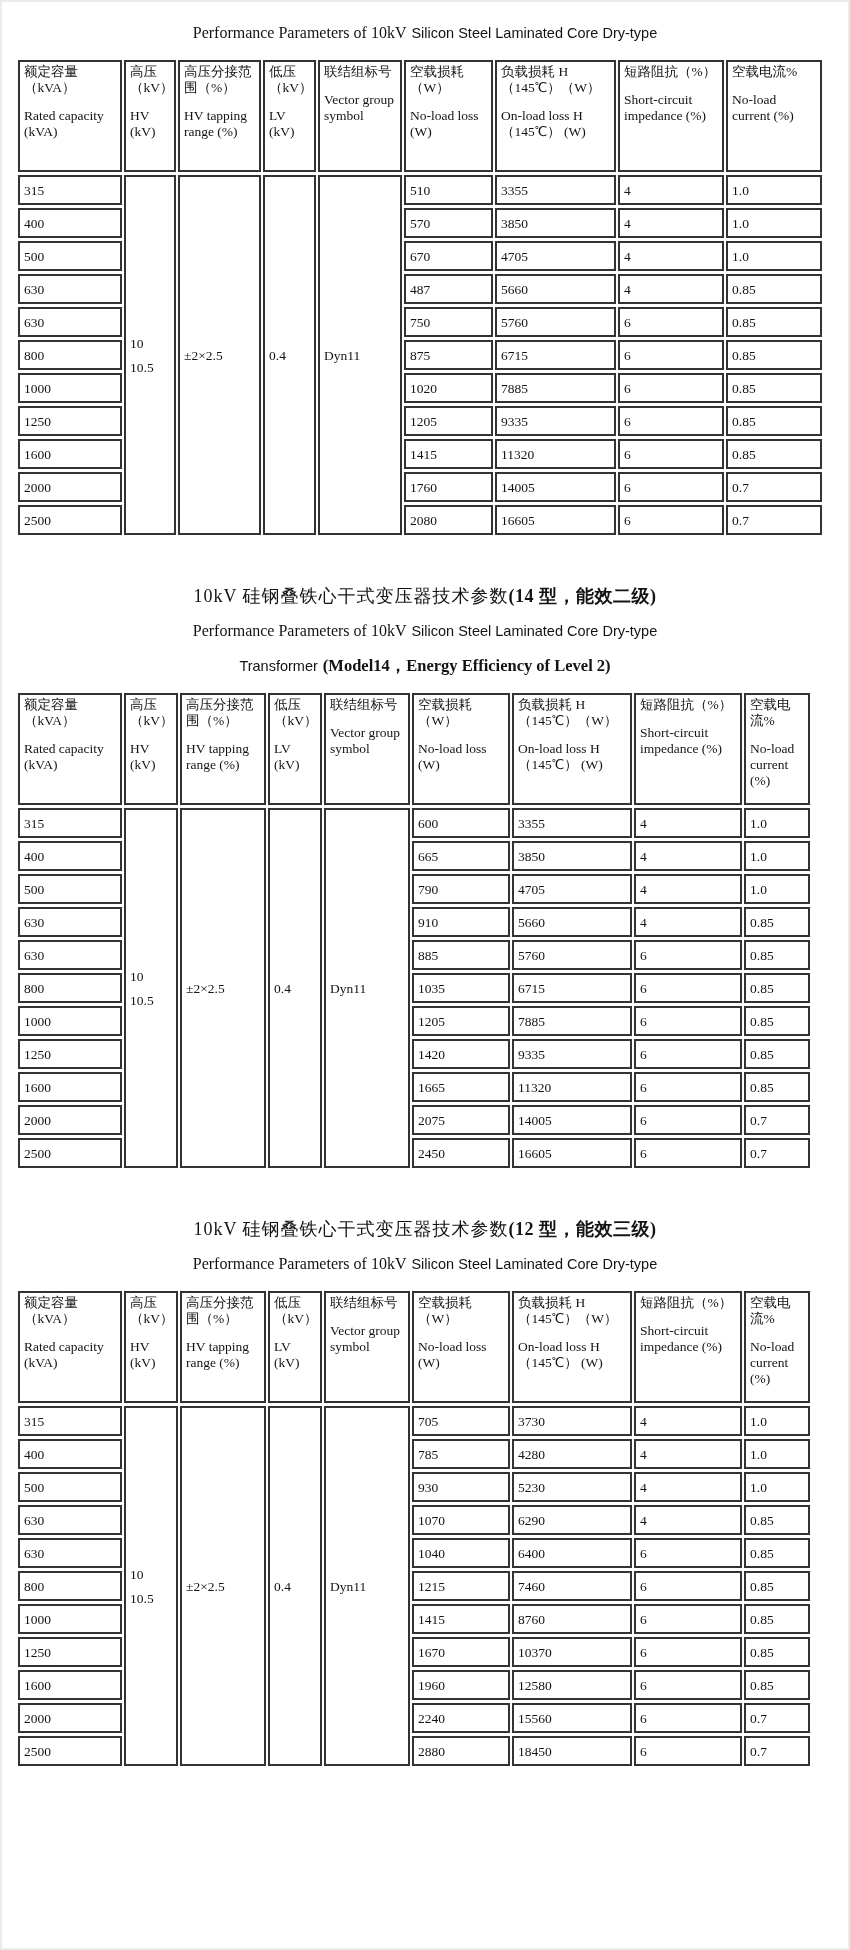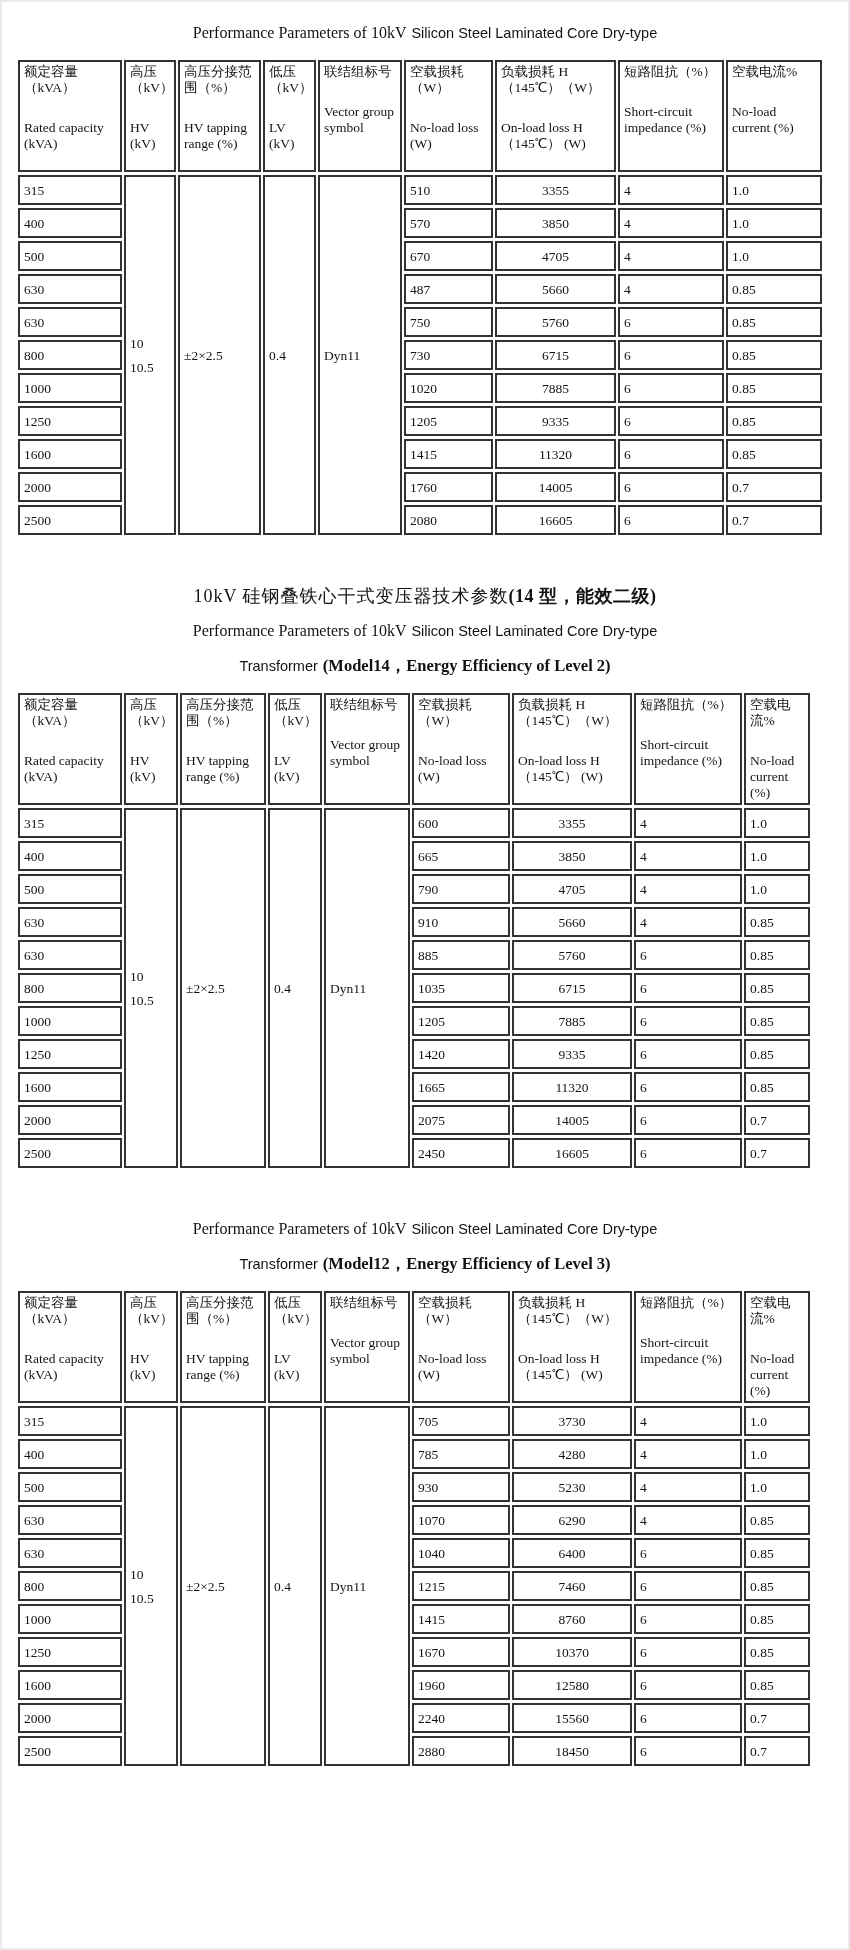--- a/index.html
+++ b/index.html
@@ -59,23 +59,23 @@
     border: 2px solid #333333;
     background: #ffffff;
     font-weight: 400;
     text-align: left;
     vertical-align: top;
     font-size: 13.5px;
     padding: 2px 4px;
     overflow: hidden;
   }
   .params th { height: 112px; line-height: 16px; }
-  .params th .en { margin-top: 24px; }
+  .params th .en { margin-top: 12px; }
   .params td { height: 29px; line-height: 21px; padding-top: 3px; }
-  .params td.center { text-align: center; margin-top: 36px; }
+  .params td.center { text-align: left; margin-top: 36px; }
   .params td.merged { vertical-align: middle; line-height: 24px; }
 </style>
 </head>
 <body>
 
 <div class="page">
   <main id="doc">
   <section class="model-section">
     <p class="title-en"><span class="serif">Performance Parameters of 10kV</span><span class="sans">Silicon Steel Laminated Core Dry-type</span></p>
     <table class="params" style="width: 808px;">
@@ -168,21 +168,21 @@
             </tr>
             <tr>
               <td>630</td>
               <td>750</td>
               <td class="center">5760</td>
               <td>6</td>
               <td>0.85</td>
             </tr>
             <tr>
               <td>800</td>
-              <td>730</td>
+              <td>875</td>
               <td class="center">6715</td>
               <td>6</td>
               <td>0.85</td>
             </tr>
             <tr>
               <td>1000</td>
               <td>1020</td>
               <td class="center">7885</td>
               <td>6</td>
               <td>0.85</td>
@@ -358,22 +358,22 @@
               <td>2450</td>
               <td class="center">16605</td>
               <td>6</td>
               <td>0.7</td>
             </tr>
           </tbody>
     </table>
   </section>
 
   <section class="model-section">
+    <h2 class="title-zh"><span class="t-main">10kV 硅钢叠铁心干式变压器技术参数</span><span class="t-paren">(12 型，能效三级)</span></h2>
     <p class="title-en"><span class="serif">Performance Parameters of 10kV</span><span class="sans">Silicon Steel Laminated Core Dry-type</span></p>
-    <p class="title-en"><span class="sans-first">Transformer</span><span class="bold-serif">(Model12，Energy Efficiency of Level 3)</span></p>
     <table class="params" style="width: 796px;">
       <colgroup>
             <col style="width: 104px;">
             <col style="width: 54px;">
             <col style="width: 86px;">
             <col style="width: 54px;">
             <col style="width: 86px;">
             <col style="width: 98px;">
             <col style="width: 120px;">
             <col style="width: 108px;">

